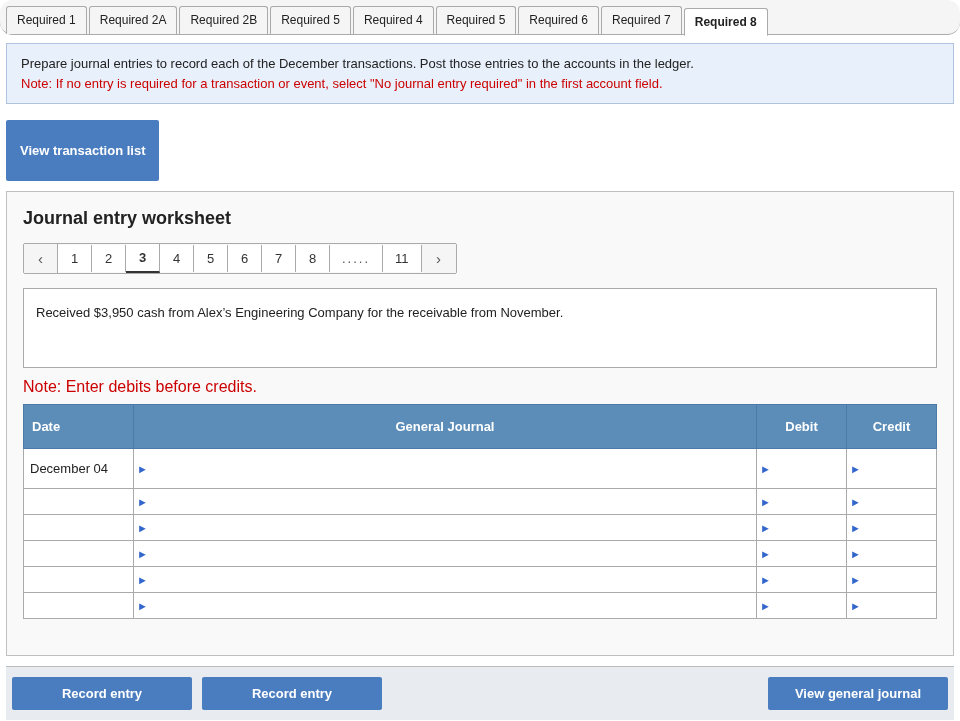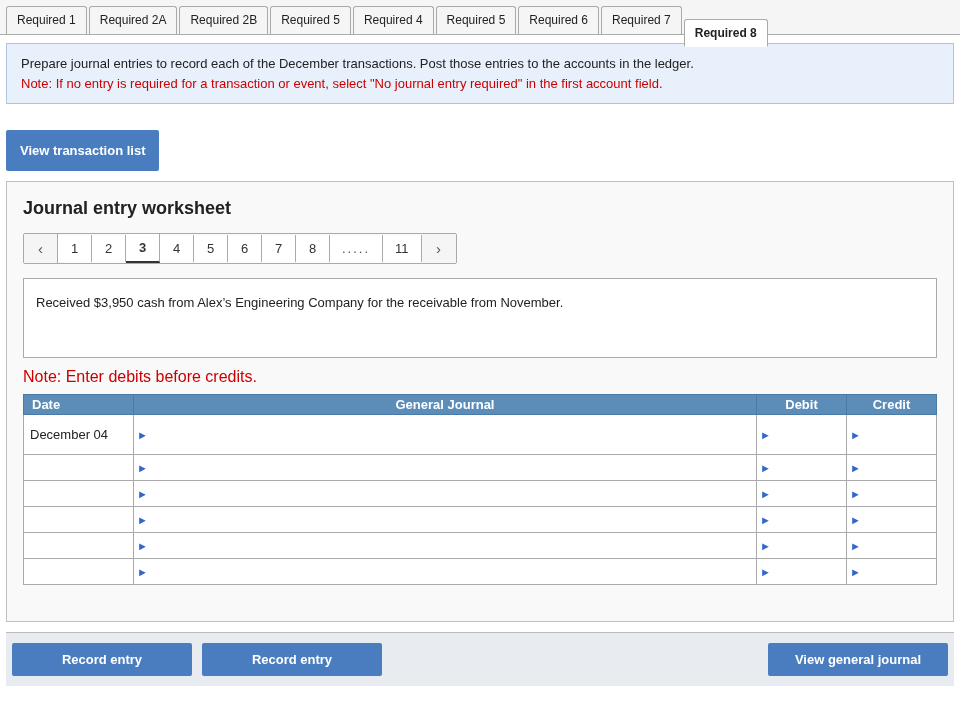--- a/index.html
+++ b/index.html
@@ -6,59 +6,60 @@
     body { font-family: Arial, sans-serif; font-size: 13px; background: #fff; color: #222; }
 
     
     .tabs-bar {
       display: flex;
       flex-wrap: wrap;
       border-bottom: 1px solid #aaa;
       background: #f5f5f5;
       padding: 6px 6px 0 6px;
       gap: 2px;
+      border-radius: 13px;
     }
     .tab {
       padding: 6px 10px;
       border: 1px solid #aaa;
       border-bottom: none;
       background: #f5f5f5;
       cursor: pointer;
       font-size: 12px;
       color: #222;
       border-radius: 3px 3px 0 0;
     }
     .tab.active {
       background: #fff;
       border-bottom: 1px solid #fff;
       font-weight: bold;
       position: relative;
-      top: 13px;
+      top: 2px;
     }
 
     
     .info-box {
       background: #e8f0fb;
       border: 1px solid #b0c4de;
       padding: 10px 14px;
       margin: 8px 6px;
       font-size: 13px;
       line-height: 1.5;
     }
     .info-box .note {
       color: #cc0000;
     }
 
     
     .view-transaction-btn {
       display: inline-block;
       background: #4a7dbf;
       color: #fff;
-      padding: 13px 14px;
-      margin: 18px 6px 10px 6px;
+      padding: 23px 14px;
+      margin: 8px 6px 10px 6px;
       border: none;
       cursor: pointer;
       font-size: 13px;
       font-weight: bold;
       border-radius: 2px;
     }
 
     
     .worksheet-container {
       border: 1px solid #c0c0c0;
@@ -126,21 +127,21 @@
 
     
     .journal-table {
       width: 100%;
       border-collapse: collapse;
       margin-bottom: 16px;
     }
     .journal-table th {
       background: #5b8db8;
       color: #fff;
-      padding: 2px 8px;
+      padding: 14px 8px;
       text-align: center;
       font-size: 13px;
       border: 1px solid #4a7aaa;
     }
     .journal-table th.left { text-align: left; }
     .journal-table td {
       border: 1px solid #aaa;
       padding: 0;
       height: 26px;
       background: #fff;

